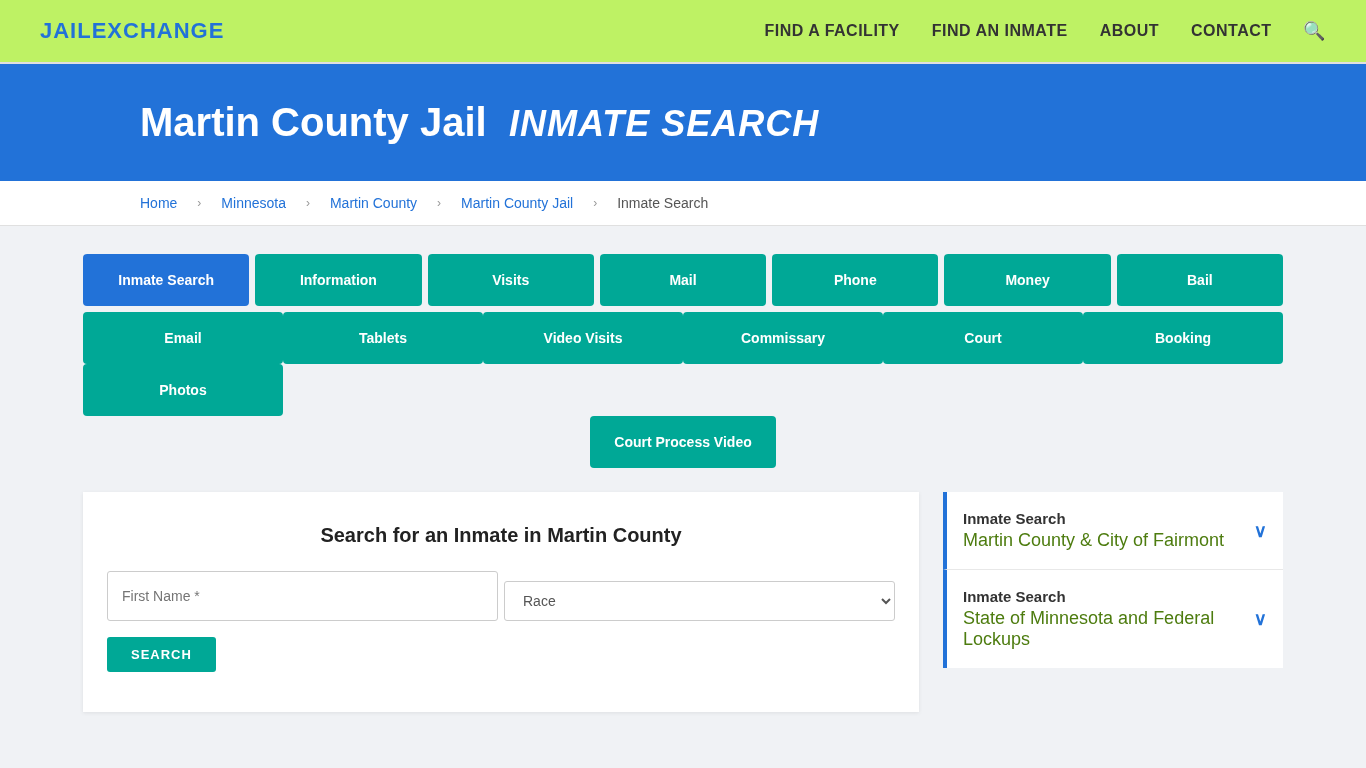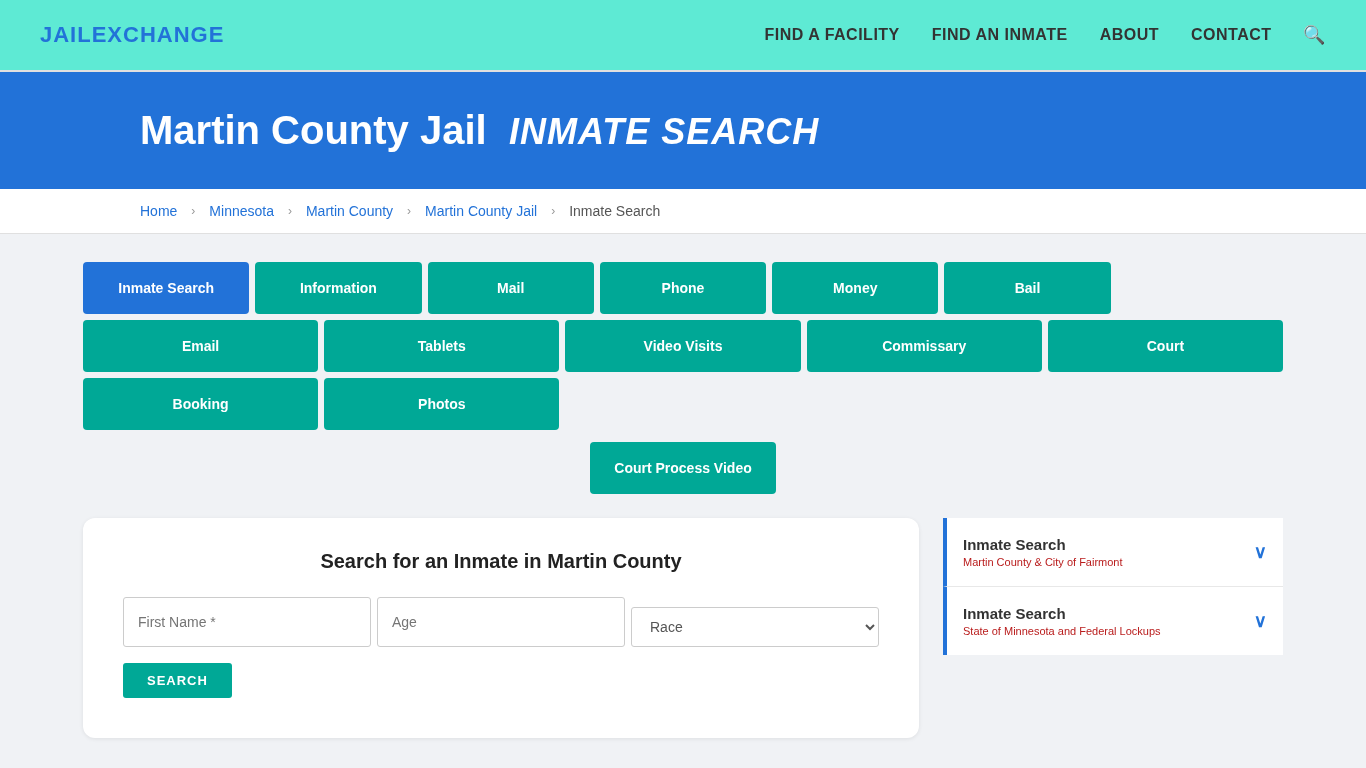--- a/index.html
+++ b/index.html
@@ -1,26 +1,26 @@
 <!DOCTYPE html>
 <html><head>
   <meta charset="utf-8">
   <style>
     * { box-sizing: border-box; margin: 0; padding: 0; }
     body { font-family: Arial, Helvetica, sans-serif; background: #f0f2f5; color: #333; }
 
     
     .navbar {
-      background: #5eead4;
+      background: #bef264;
       border-bottom: 2px solid #e0e0e0;
       display: flex;
       align-items: center;
       justify-content: space-between;
       padding: 0 40px;
-      height: 72px;
+      height: 64px;
     }
     .logo {
       font-size: 22px;
       font-weight: 900;
       letter-spacing: 1px;
       color: #1a1a1a;
     }
     .logo span { color: #2272d8; }
     .logo .x { color: #2272d8; }
     .nav-links {
@@ -61,21 +61,21 @@
 
     
     .breadcrumb-bar {
       background: #fff;
       padding: 14px 140px;
       border-bottom: 1px solid #e0e0e0;
     }
     .breadcrumb {
       display: flex;
       align-items: center;
-      gap: 14px;
+      gap: 20px;
       font-size: 14px;
       list-style: none;
       flex-wrap: wrap;
     }
     .breadcrumb li a { color: #2272d8; text-decoration: none; }
     .breadcrumb li.separator { color: #999; font-size: 12px; }
     .breadcrumb li.current { color: #555; }
 
     
     .main-container {
@@ -86,23 +86,23 @@
 
     
     .button-grid {
       display: grid;
       grid-template-columns: repeat(7, 1fr);
       gap: 6px;
       margin-bottom: 6px;
     }
     .button-grid-row2 {
       display: grid;
-      grid-template-columns: repeat(5, 1fr);
-      gap: 6px;
-      margin-bottom: 12px;
+      grid-template-columns: repeat(6, 1fr);
+      gap: 0;
+      margin-bottom: 0;
     }
     .button-grid-row3 {
       display: flex;
       justify-content: center;
       gap: 6px;
       margin-bottom: 24px;
     }
     .btn-nav {
       padding: 18px 10px;
       border: none;
@@ -136,22 +136,22 @@
     
     .content-row {
       display: flex;
       gap: 24px;
       align-items: flex-start;
     }
 
     
     .search-panel {
       background: #fff;
-      border-radius: 12px;
-      padding: 32px 40px 40px;
+      border-radius: 0;
+      padding: 32px 24px 40px;
       flex: 1;
       min-width: 0;
       box-shadow: 0 1px 4px rgba(0,0,0,0.08);
     }
     .search-panel h2 {
       text-align: center;
       font-size: 20px;
       font-weight: 700;
       margin-bottom: 24px;
       color: #222;
@@ -213,22 +213,22 @@
       border-bottom: 1px solid #e8e8e8;
     }
     .sidebar-item:last-child { border-bottom: none; }
     .sidebar-item-text h3 {
       font-size: 15px;
       font-weight: 700;
       color: #333;
       margin-bottom: 3px;
     }
     .sidebar-item-text p {
-      font-size: 11px;
-      color: #b91c1c;
+      font-size: 18px;
+      color: #4d7c0f;
     }
     .chevron-icon {
       color: #2272d8;
       font-size: 18px;
       font-weight: 700;
     }
   </style>
 </head>
 <body>
 
@@ -264,20 +264,21 @@
     <li class="separator">›</li>
     <li class="current">Inmate Search</li>
   </ol>
 </div>
 
 <div class="main-container">
 
   <div class="button-grid">
     <button class="btn-nav active">Inmate Search</button>
     <button class="btn-nav">Information</button>
+    <button class="btn-nav">Visits</button>
     <button class="btn-nav">Mail</button>
     <button class="btn-nav">Phone</button>
     <button class="btn-nav">Money</button>
     <button class="btn-nav">Bail</button>
   </div>
 
   <div class="button-grid-row2">
     <button class="btn-nav">Email</button>
     <button class="btn-nav">Tablets</button>
     <button class="btn-nav">Video Visits</button>
@@ -290,21 +291,20 @@
   <div class="button-grid-row3">
     <button class="btn-nav-wide">Court Process Video</button>
   </div>
 
   <div class="content-row">
 
     <div class="search-panel">
       <h2>Search for an Inmate in Martin County</h2>
       <div class="search-fields">
         <input type="text" placeholder="First Name *" style="">
-        <input type="text" placeholder="Age" style="">
         <select>
           <option>Race</option>
           <option>White</option>
           <option>Black</option>
           <option>Hispanic</option>
           <option>Asian</option>
           <option>Other</option>
         </select>
       </div>
       <button class="btn-search">SEARCH</button>

